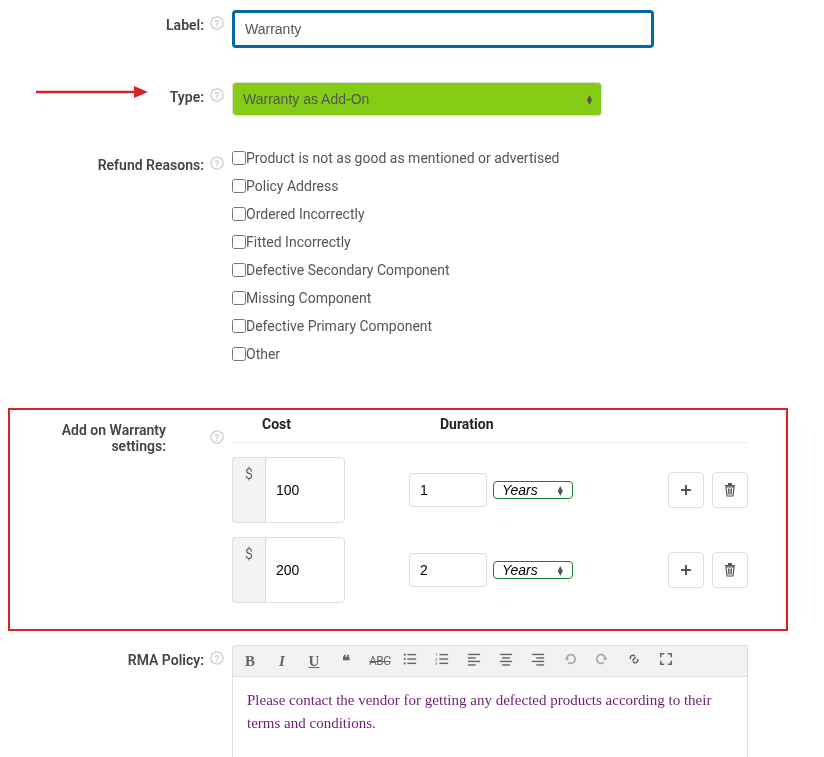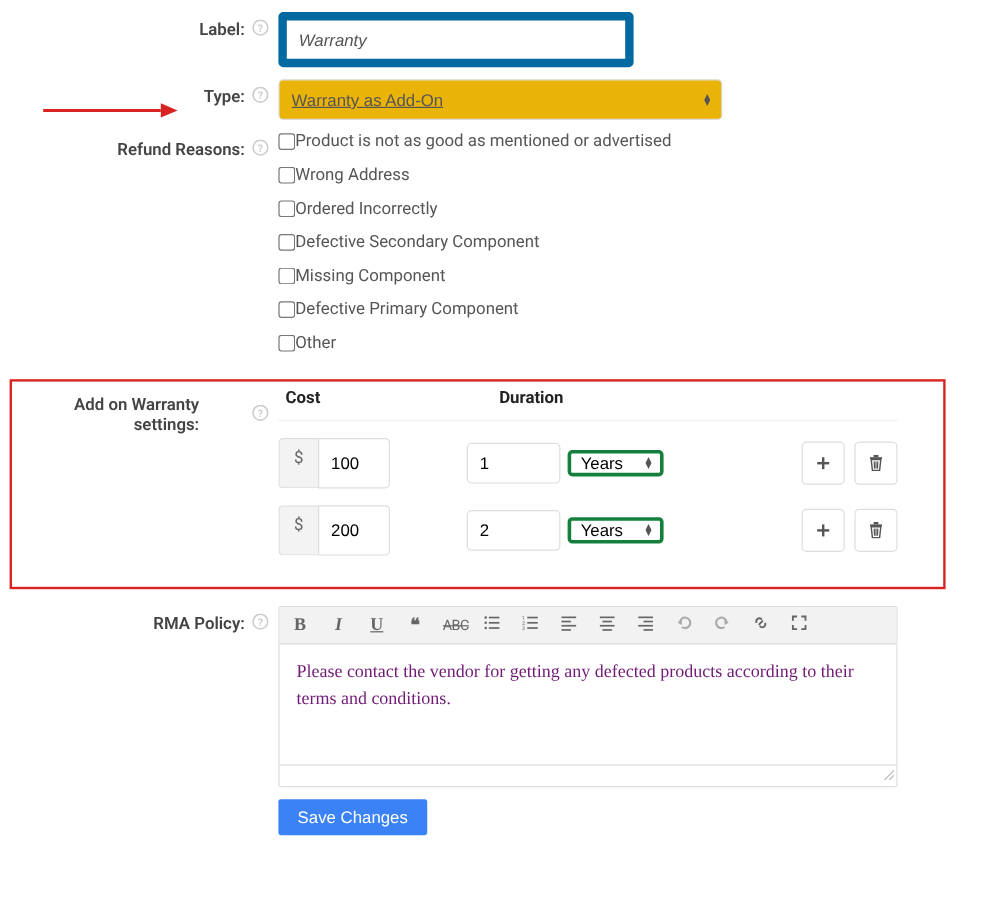--- a/index.html
+++ b/index.html
@@ -7,21 +7,21 @@
       font-family: -apple-system, BlinkMacSystemFont, "Segoe UI", Roboto, "Helvetica Neue", Arial, sans-serif;
       font-size: 14px;
       color: #444;
       background: #fff;
       padding: 10px 0;
       width: 824px;
     }
     .form-row {
       display: flex;
       align-items: flex-start;
-      margin-bottom: 10px;
+      margin-bottom: 34px;
     }
     .label-col {
       width: 232px;
       text-align: right;
       padding-right: 8px;
       padding-top: 6px;
       font-weight: 600;
       color: #444;
       display: flex;
       justify-content: flex-end;
@@ -31,42 +31,40 @@
     .help-icon {
       color: #ccc;
       font-size: 14px;
       cursor: help;
     }
     .field-col {
       flex: 1;
       padding-right: 30px;
     }
     .text-input {
-      width: 296px;
+      width: 422px;
       padding: 8px 10px;
-      border: 7px solid #0369a1;
+      border: 3px solid #0369a1;
       border-radius: 4px;
       font-size: 14px;
       color: #555;
-      font-style: italic;
     }
     .select-wrap {
       position: relative;
       width: 370px;
     }
     .select-input {
       width: 100%;
       padding: 8px 10px;
       border: 1px solid #ddd;
       border-radius: 4px;
       font-size: 14px;
       color: #555;
-      background: #eab308;
+      background: #84cc16;
       appearance: none;
-      text-decoration: underline;
       -webkit-appearance: none;
     }
     .select-caret {
       position: absolute;
       right: 10px;
       top: 50%;
       transform: translateY(-50%);
       color: #555;
       font-size: 10px;
       pointer-events: none;
@@ -101,67 +99,68 @@
       gap: 44px;
     }
     .warranty-table-head {
       display: flex;
       font-weight: 700;
       color: #222;
       border-bottom: 1px solid #eee;
       padding-bottom: 10px;
       margin-bottom: 14px;
     }
-    .wt-cost { width: 184px; padding-left: 6px; }
+    .wt-cost { width: 184px; padding-left: 6px; margin-left: 24px; }
     .wt-duration { flex: 1; }
     .warranty-row {
       display: flex;
       align-items: center;
       margin-bottom: 14px;
     }
     .currency-group {
       display: flex;
       align-items: stretch;
       margin-right: 64px;
     }
     .currency-prefix {
       background: #f3f3f3;
       border: 1px solid #ddd;
       border-right: none;
       border-radius: 4px 0 0 4px;
       padding: 8px 12px;
       color: #666;
     }
     .cost-input {
-      width: 60px;
+      width: 80px;
       border: 1px solid #ddd;
       border-radius: 0 4px 4px 0;
-      padding: 12px 10px;
+      padding: 24px 10px;
       font-size: 14px;
     }
     .duration-input {
       width: 78px;
       border: 1px solid #ddd;
       border-radius: 4px;
       padding: 8px 10px;
       font-size: 14px;
       margin-right: 6px;
     }
     .duration-select-wrap {
       position: relative;
       width: 80px;
     }
     .duration-select {
       width: 100%;
-      border: 3px solid #15803d;
+      border: 1px solid #15803d;
       border-radius: 4px;
       padding: 0 8px;
       font-size: 14px;
       background: #fff;
       appearance: none;
+      font-style: italic;
       -webkit-appearance: none;
     }
     .row-actions {
       margin-left: auto;
       display: flex;
       gap: 8px;
     }
     .icon-btn {
       width: 36px;
       height: 36px;
@@ -285,25 +284,29 @@
           </svg>
       </span>
     </div>
     <div class="field-col" id="refund-list">
         <div class="checkbox-row">
           <input type="checkbox" style="">
           <label>Product is not as good as mentioned or advertised</label>
         </div>
         <div class="checkbox-row">
           <input type="checkbox" style="">
-          <label>Wrong Address</label>
+          <label>Policy Address</label>
         </div>
         <div class="checkbox-row">
           <input type="checkbox" style="">
           <label>Ordered Incorrectly</label>
+        </div>
+        <div class="checkbox-row">
+          <input type="checkbox" style="">
+          <label>Fitted Incorrectly</label>
         </div>
         <div class="checkbox-row">
           <input type="checkbox" style="">
           <label>Defective Secondary Component</label>
         </div>
         <div class="checkbox-row">
           <input type="checkbox" style="">
           <label>Missing Component</label>
         </div>
         <div class="checkbox-row">

